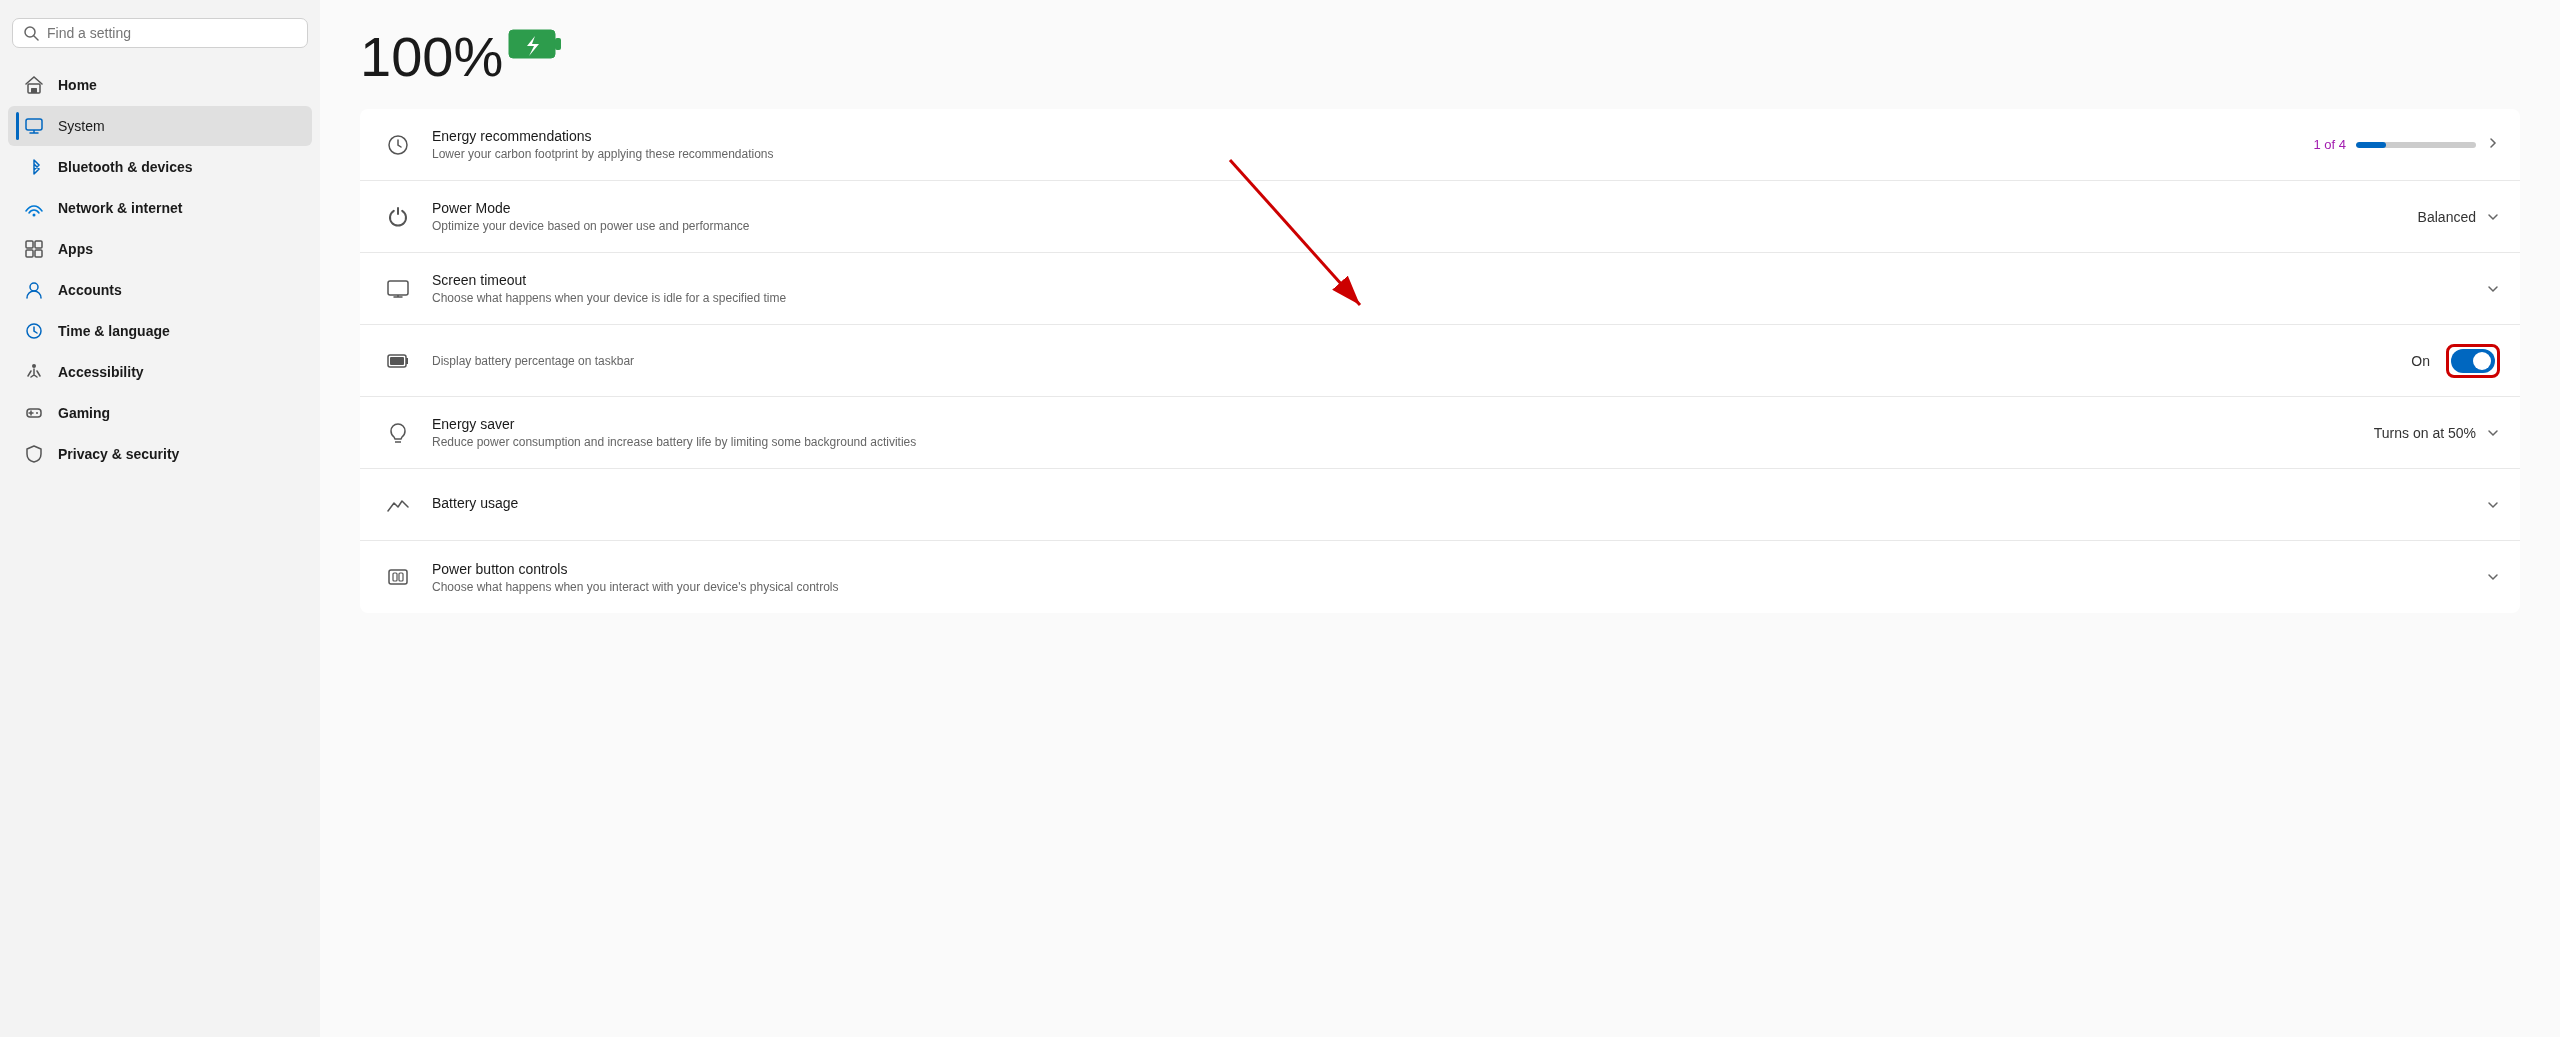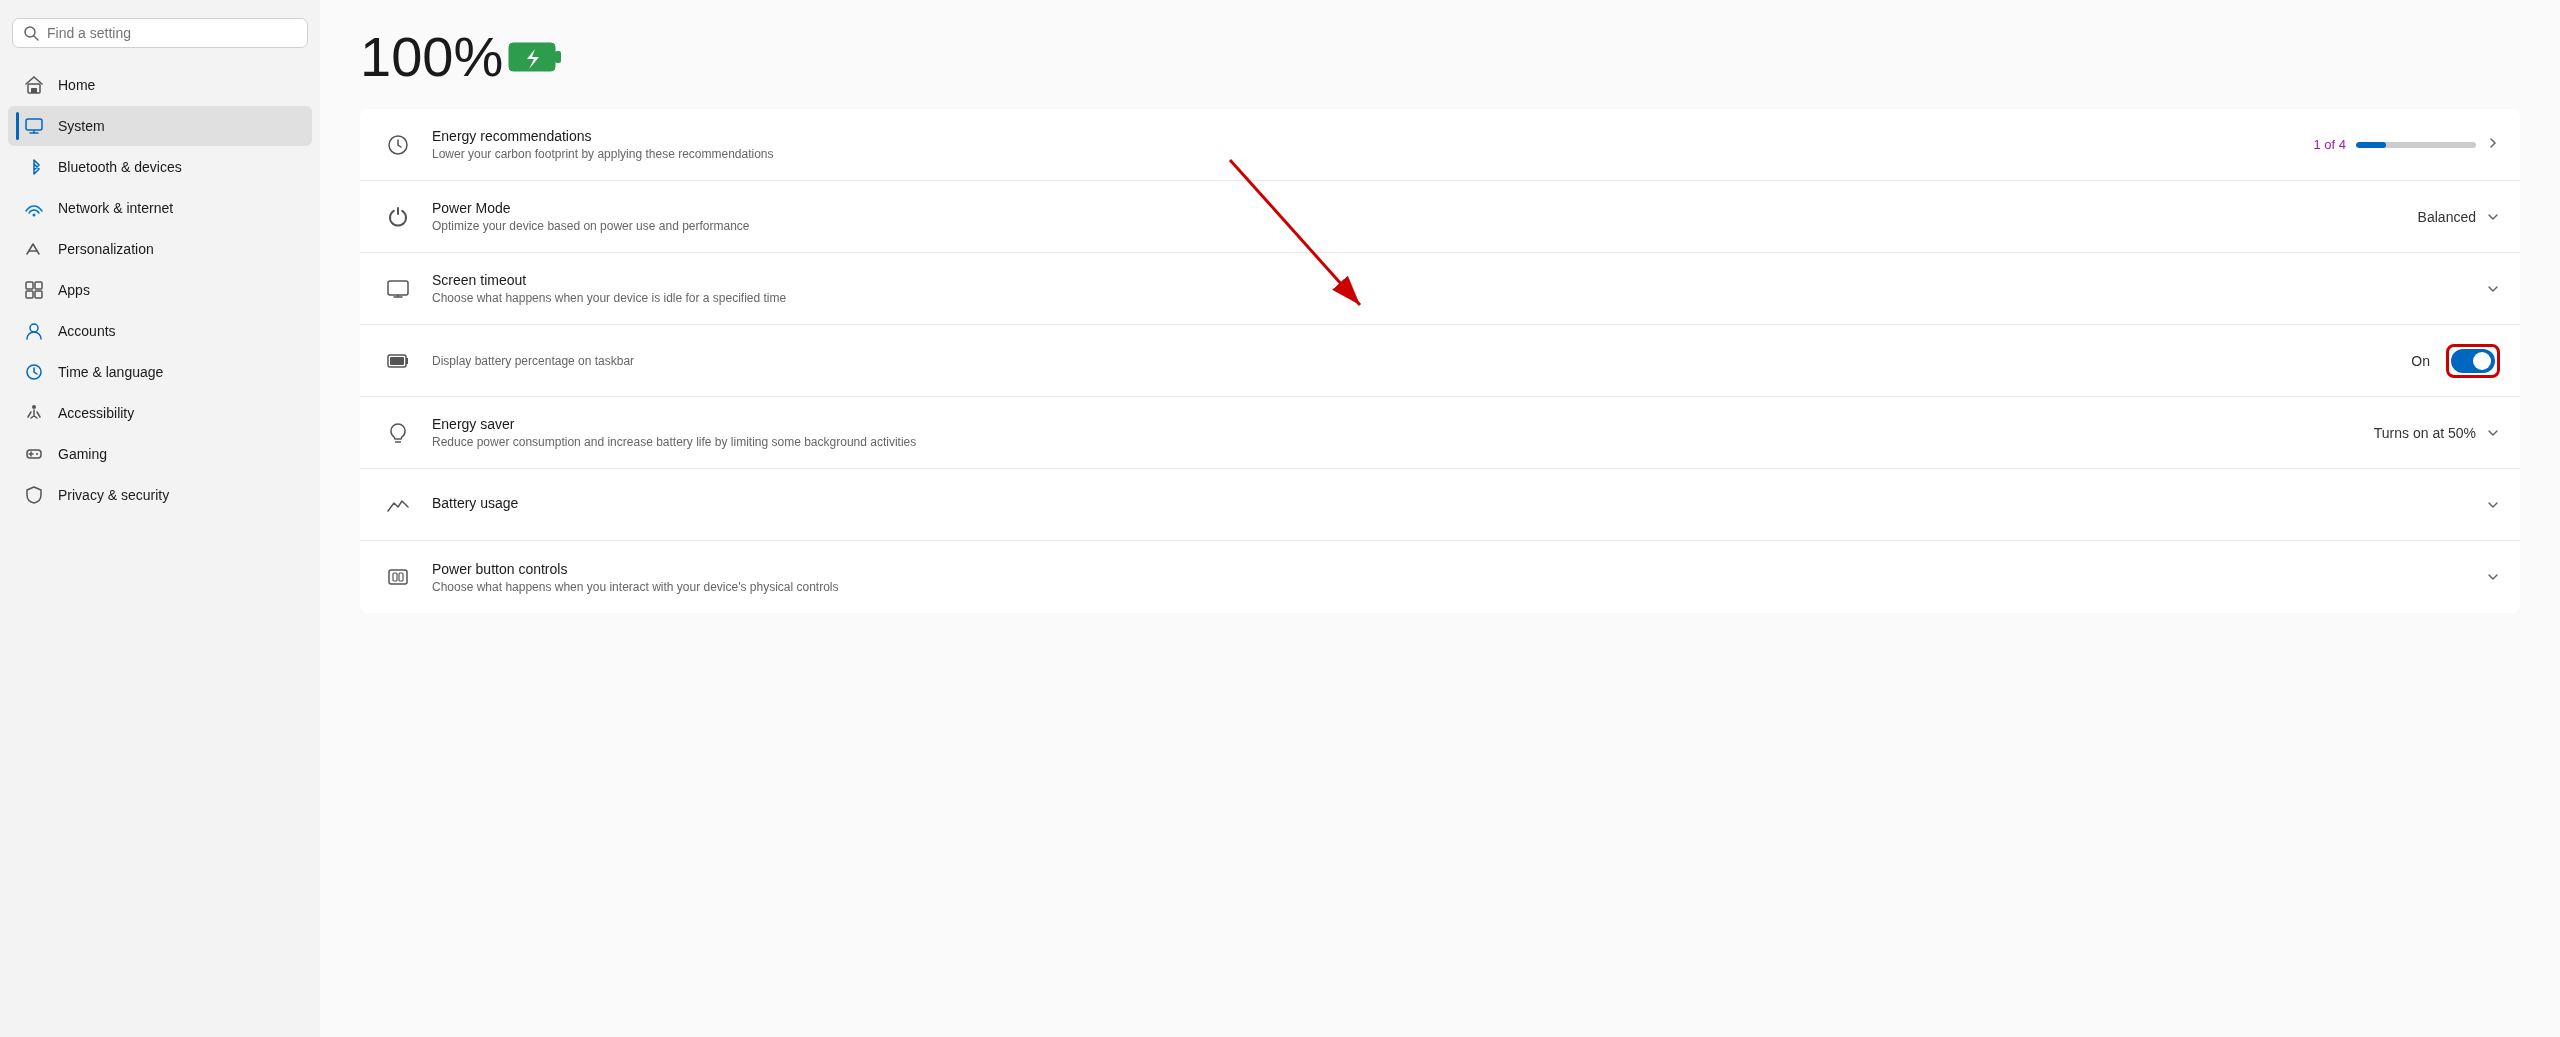--- a/index.html
+++ b/index.html
@@ -51,20 +51,21 @@
       display: flex;
       align-items: center;
       padding: 10px 16px;
       cursor: pointer;
       border-radius: 6px;
       margin: 1px 8px;
       gap: 14px;
       font-size: 14px;
       color: #1a1a1a;
       text-decoration: none;
+      font-weight: bold;
     }
 
     .nav-item.active {
       background: #e0e0e0;
       font-weight: 500;
     }
 
     .nav-item.active::before {
       content: '';
       position: absolute;
@@ -91,21 +92,21 @@
     
     .main {
       flex: 1;
       background: #fafafa;
       overflow-y: auto;
       padding: 0 40px 40px 40px;
     }
 
     .battery-header {
       display: flex;
-      align-items: center;
+      align-items: flex-start;
       gap: 4px;
       padding: 24px 0 20px 0;
       font-size: 52px;
       font-weight: 300;
       color: #1a1a1a;
     }
 
     .battery-icon-wrapper {
       display: flex;
       align-items: center;
@@ -289,29 +290,20 @@
             <path d="M1 12 Q4.5 7 9 7 Q13.5 7 17 12" stroke="#0078d4" stroke-width="1.5" stroke-linecap="round" fill="none"></path>
             <path d="M4 14 Q6 11 9 11 Q12 11 14 14" stroke="#0078d4" stroke-width="1.5" stroke-linecap="round" fill="none"></path>
             <circle cx="9" cy="16" r="1.5" fill="#0078d4"></circle>
           </svg>
         </span>
     <span>Network &amp; internet</span>
   </div>
       <div class="nav-item">
     <span class="nav-icon">
           <svg width="18" height="18" viewBox="0 0 18 18" fill="none">
-            <path d="M2 14 L8 4 L14 14" stroke="#555" stroke-width="1.5" stroke-linecap="round" stroke-linejoin="round"></path>
-            <line x1="4" y1="11" x2="12" y2="11" stroke="#555" stroke-width="1.5"></line>
-          </svg>
-        </span>
-    <span>Personalization</span>
-  </div>
-      <div class="nav-item">
-    <span class="nav-icon">
-          <svg width="18" height="18" viewBox="0 0 18 18" fill="none">
             <rect x="1" y="1" width="7" height="7" rx="1" stroke="#555" stroke-width="1.5"></rect>
             <rect x="10" y="1" width="7" height="7" rx="1" stroke="#555" stroke-width="1.5"></rect>
             <rect x="1" y="10" width="7" height="7" rx="1" stroke="#555" stroke-width="1.5"></rect>
             <rect x="10" y="10" width="7" height="7" rx="1" stroke="#555" stroke-width="1.5"></rect>
           </svg>
         </span>
     <span>Apps</span>
   </div>
       <div class="nav-item">
     <span class="nav-icon">

